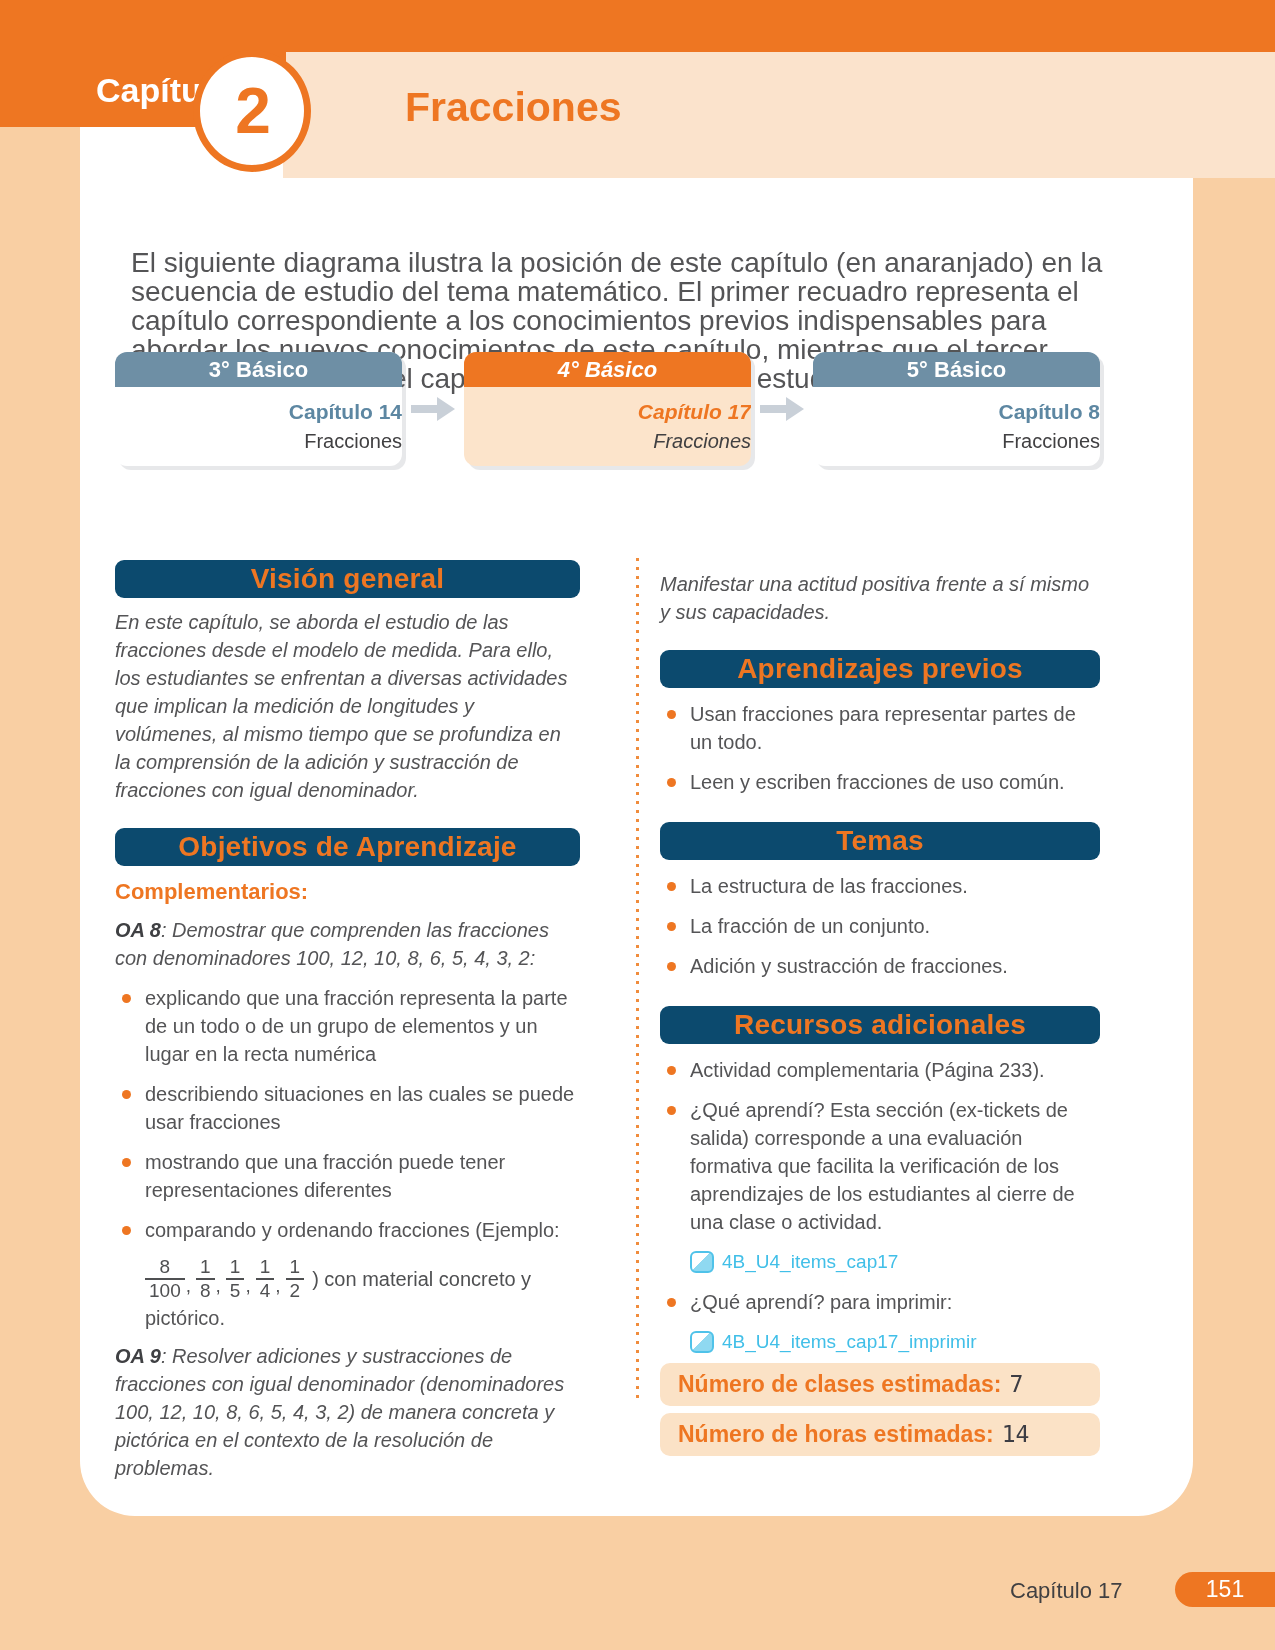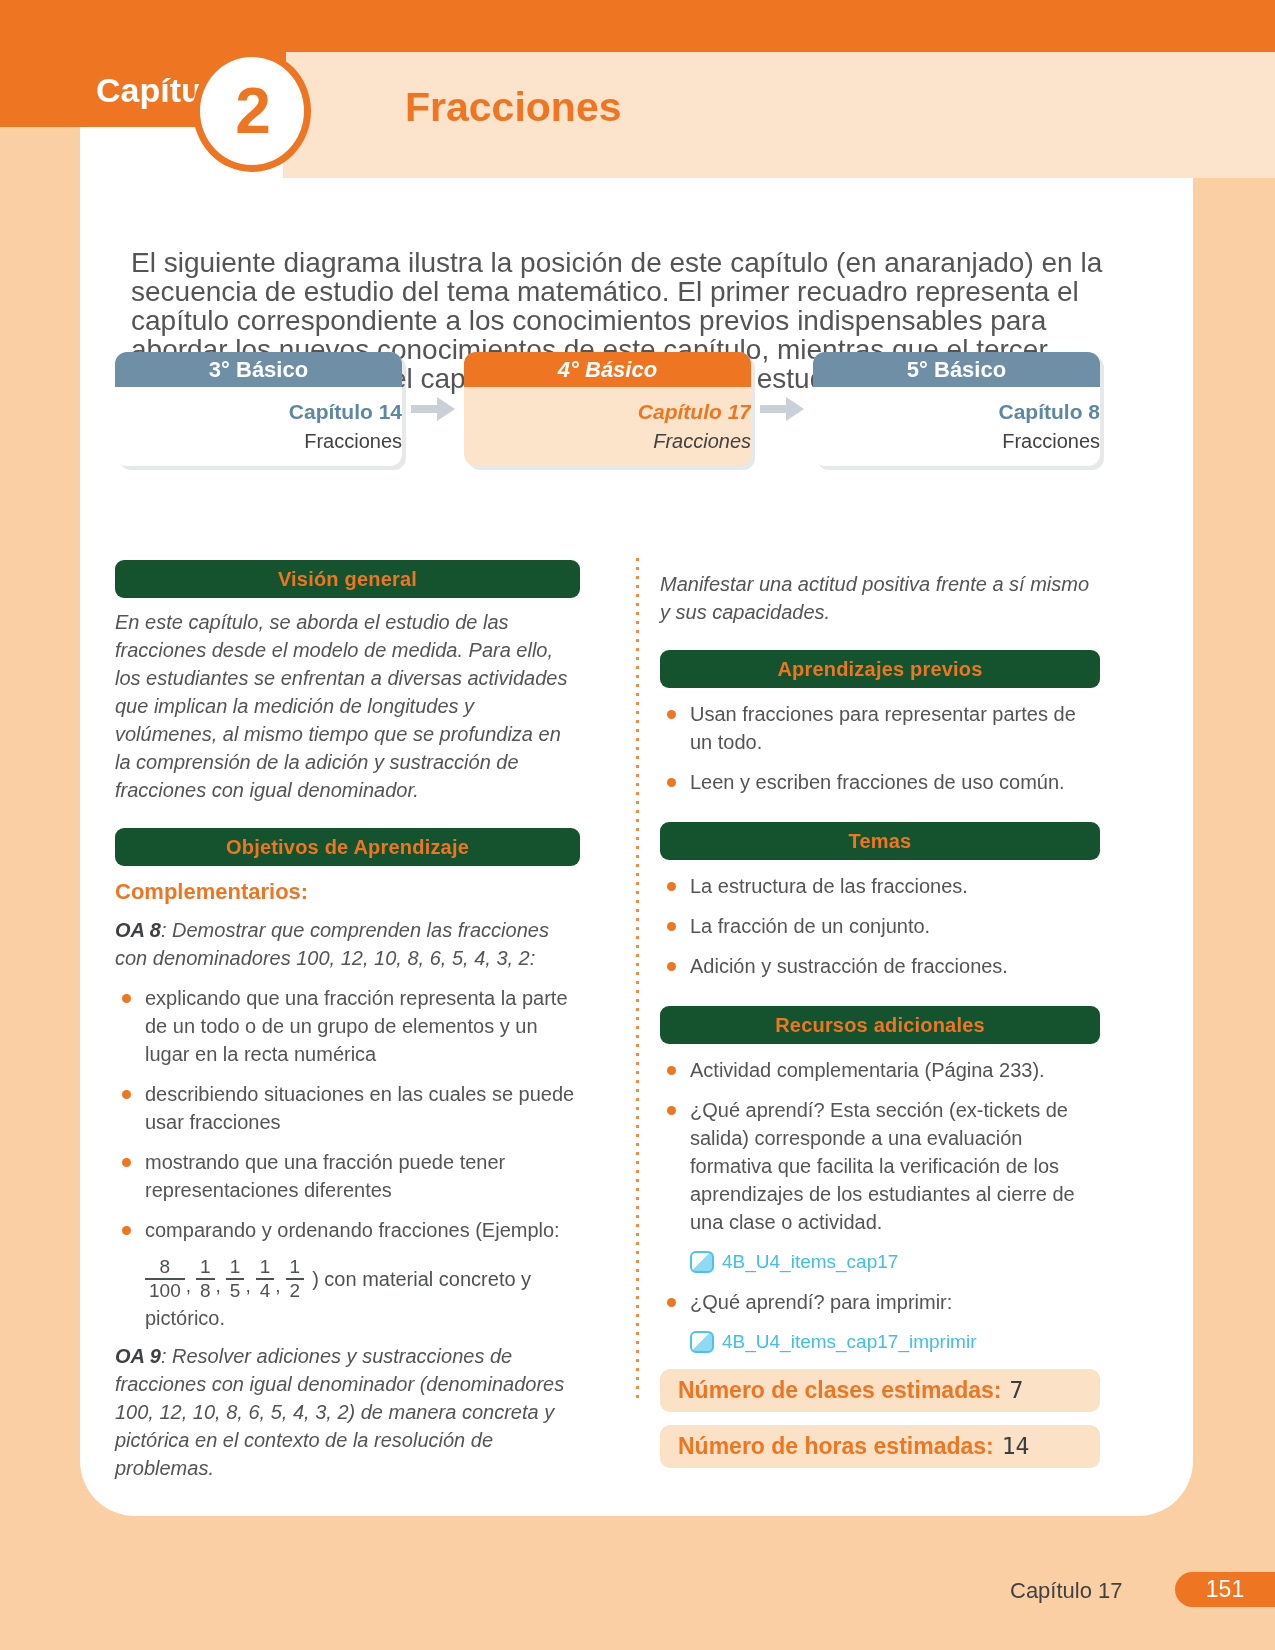--- a/index.html
+++ b/index.html
@@ -31,21 +31,21 @@
   .arrow{position:relative;width:48px;height:24px;flex:0 0 auto;}
   .arrow::before{content:"";position:absolute;left:2px;top:8px;width:26px;height:8px;background:#c9d0d8;}
   .arrow::after{content:"";position:absolute;left:28px;top:0;width:0;height:0;
                 border-left:18px solid #c9d0d8;border-top:12px solid transparent;border-bottom:12px solid transparent;}
   
   .divider{position:absolute;left:636px;top:558px;width:3px;height:845px;
            background:repeating-linear-gradient(to bottom,#f08c3c 0 3px,transparent 3px 9px);}
   .col{position:absolute;top:560px;font-size:20px;line-height:28px;}
   .left-col{left:115px;width:465px;}
   .right-col{left:660px;width:440px;}
-  .band{background:#14532d;border-radius:9px;text-align:center;font-size:20px;font-weight:bold;
+  .band{background:#0c4a6e;border-radius:9px;text-align:center;font-size:28px;font-weight:bold;
         color:#ee7622;padding:5px 0;letter-spacing:0.2px;}
   .col p{margin:10px 0 0;font-style:italic;}
   .gap{height:24px;}
   .orange-sub{color:#ee7622;font-weight:bold;font-size:22px;margin-top:12px;}
   .oa b{color:#3f4043;}
   ul{list-style:none;margin:6px 0 0;padding:0;}
   li{position:relative;padding-left:30px;margin:12px 0;}
   li::before{content:"";position:absolute;left:7px;top:10px;width:9px;height:9px;border-radius:50%;background:#ee7622;}
   
   .frac-row{display:flex;align-items:center;margin:8px 0 2px 30px;font-size:19px;color:#4f5052;}
@@ -54,21 +54,21 @@
   .frac .den{display:block;padding:0 4px;}
   .fsep{margin:14px 5px 0 1px;}
   .fsuffix{margin-left:8px;font-size:20px;}
   .ftail{margin-left:30px;}
   
   .res-link{display:flex;align-items:center;gap:8px;margin:6px 0 4px 30px;color:#41bfe8;
             font-size:19px;text-decoration:none;cursor:pointer;}
   .doc-icon{width:20px;height:18px;border:2px solid #4fc2e9;border-radius:6px;flex:0 0 auto;
             background:linear-gradient(135deg,#ffffff 45%,#8fd9f1 45%);}
   
-  .num-box{background:#fbe2c6;border-radius:10px;padding:7px 2px 7px 18px;margin-top:13px;}
+  .num-box{background:#fbe2c6;border-radius:10px;padding:7px 2px 7px 18px;margin-top:7px;}
   .num-label{color:#ee7622;font-weight:bold;font-size:23px;}
   .num-value{color:#3c3c43;font-size:23px;font-family:"DejaVu Sans Mono",monospace;margin-left:8px;}
   
   .footer-chapter{position:absolute;left:1010px;top:1578px;width:150px;text-align:left;
                   font-size:22px;color:#414042;}
   .footer-pill{position:absolute;left:1175px;top:1572px;width:100px;height:35px;background:#ee7622;
                border-radius:18px 0 0 18px;display:flex;align-items:center;justify-content:center;}
   .footer-pill span{color:#ffffff;font-size:23px;}
 </style>
 </head>

